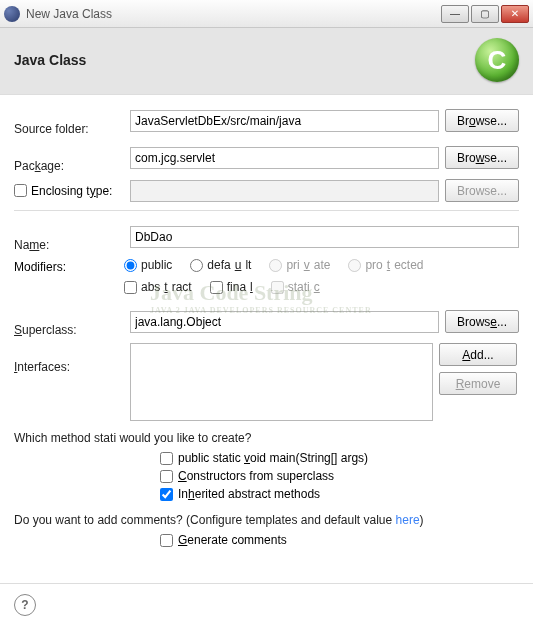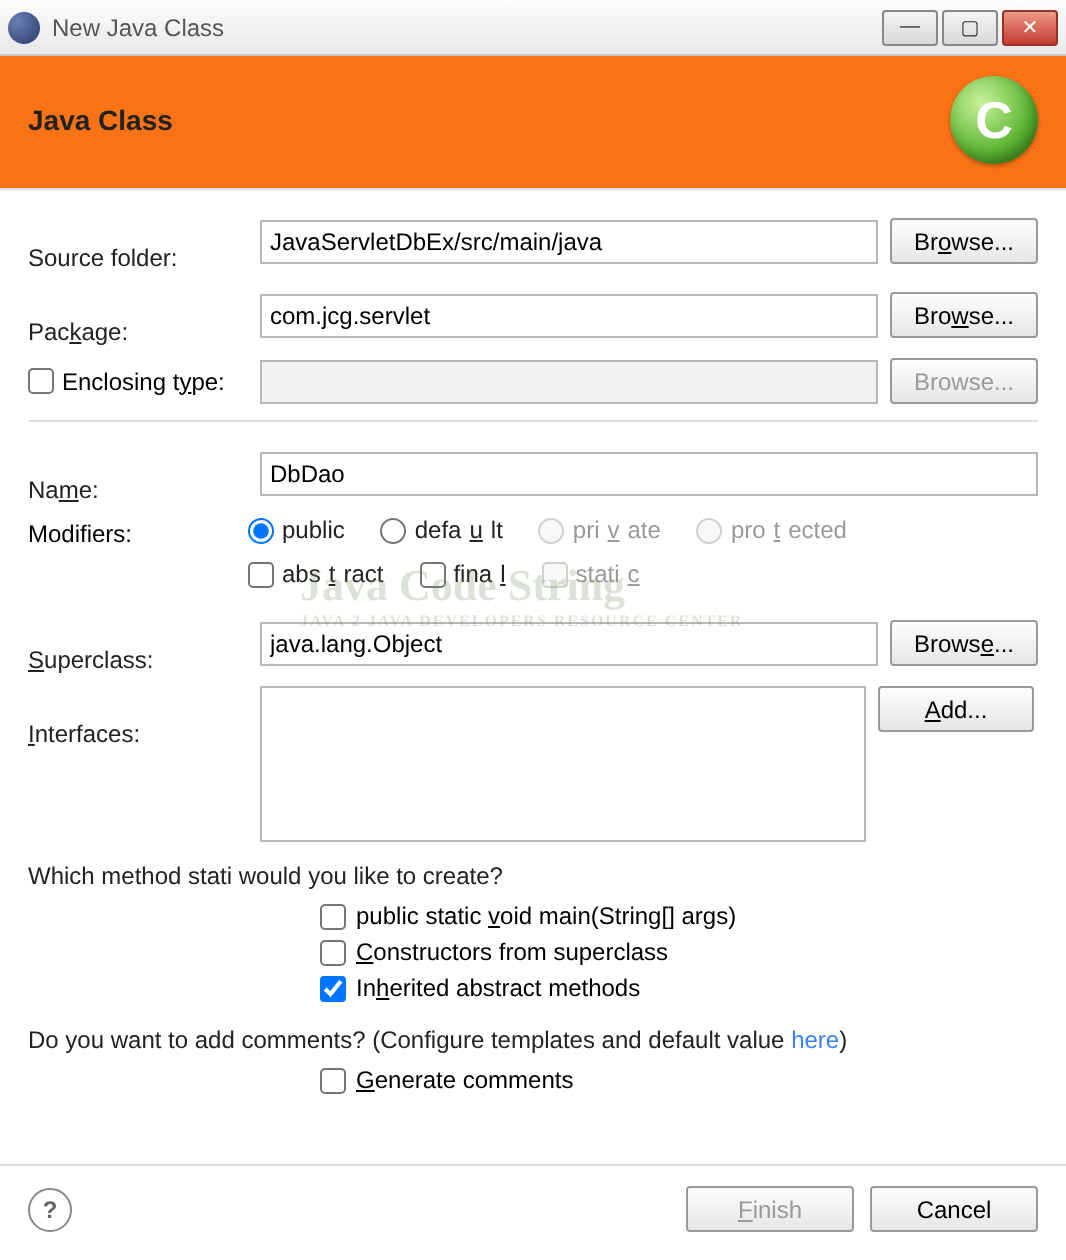--- a/index.html
+++ b/index.html
@@ -36,21 +36,21 @@
   font-size: 10px;
   color: #333;
 }
 .winbtn.close { background: linear-gradient(#e98, #c43b2f); color:#fff; border-color:#9a3028;}
 .header {
   padding: 10px 14px 12px;
   border-bottom: 1px solid #ddd;
   display: flex;
   align-items: center;
   justify-content: space-between;
-  background: #f97316;
+  background: #e5e5e5;
 }
 .header h1 { font-size: 14px; font-weight: bold; color: #222; }
 .header .bigicon {
   width: 44px; height: 44px;
   border-radius: 50%;
   background: radial-gradient(circle at 35% 30%, #c8f29a, #5cb532 60%, #2e7e14);
   display:flex; align-items:center; justify-content:center;
   color:#fff; font-size:26px; font-weight:bold;
   box-shadow: inset -2px -3px 6px rgba(0,0,0,0.25), 0 1px 2px rgba(0,0,0,0.3);
 }
@@ -200,20 +200,21 @@
     <label class="col"><span class="underline-letter">S</span>uperclass:</label>
     <input type="text" value="java.lang.Object" style="">
     <button class="btn">Brows<span class="underline-letter">e</span>...</button>
   </div>
 
   <div class="row" style="align-items:flex-start;">
     <label class="col"><span class="underline-letter">I</span>nterfaces:</label>
     <div class="interfaces-box"></div>
     <div class="sidebtns">
       <button class="btn"><span class="underline-letter">A</span>dd...</button>
+      <button class="btn" disabled=""><span class="underline-letter">R</span>emove</button>
     </div>
   </div>
 
   <div class="question">Which method stati would you like to create?</div>
   <div class="checkline">
     <input type="checkbox" style="">
     <span>public static <span class="underline-letter">v</span>oid main(String[] args)</span>
   </div>
   <div class="checkline">
     <input type="checkbox" style="">
@@ -236,17 +237,13 @@
 
 <div class="watermark">
   <span>Java Code String</span>
   <span class="sub">JAVA 2 JAVA DEVELOPERS RESOURCE CENTER</span>
 </div>
 
 <div class="footer">
   <div class="footer-left">
     <div class="help">?</div>
   </div>
-  <div class="footer-right">
-    <button class="btn" disabled=""><span class="underline-letter">F</span>inish</button>
-    <button class="btn">Cancel</button>
-  </div>
 </div>
 
 </body></html>

